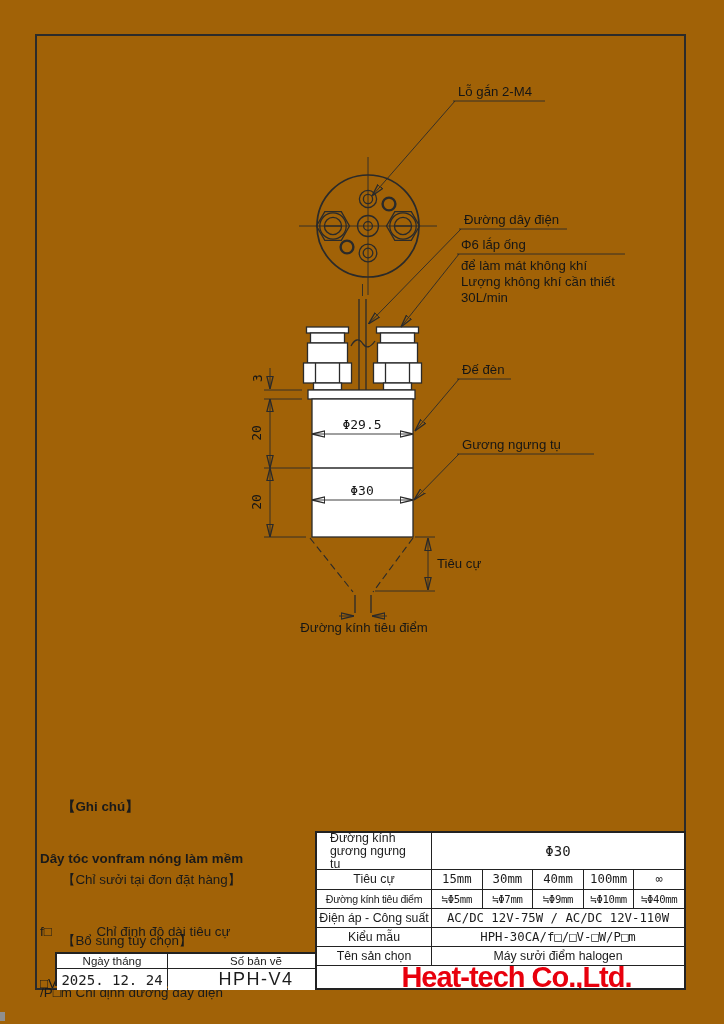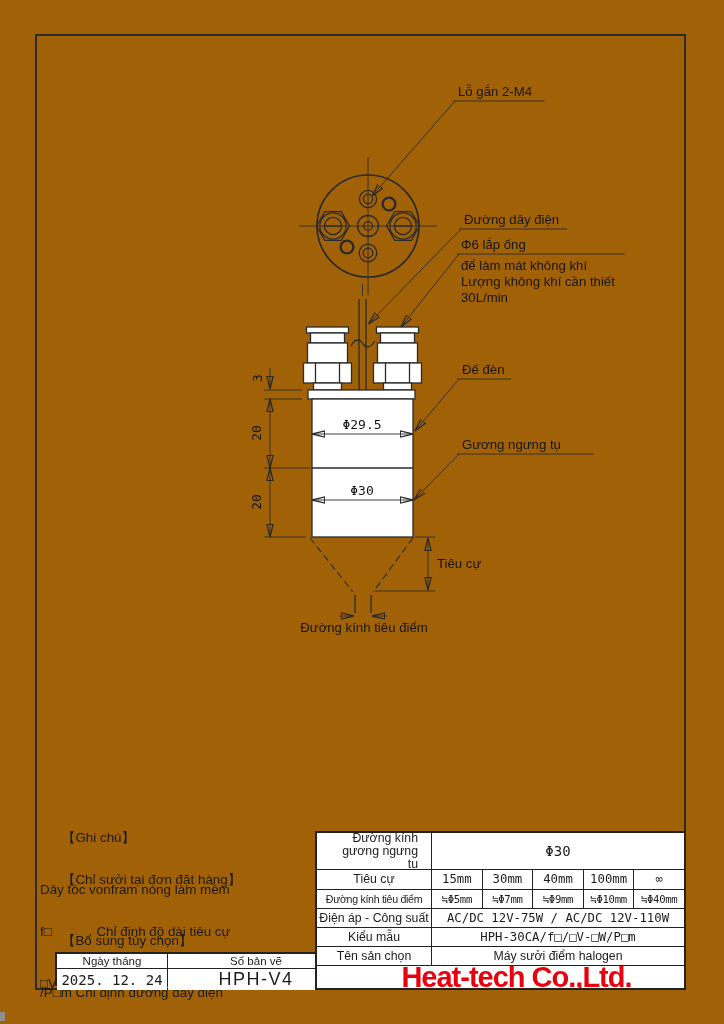--- a/index.html
+++ b/index.html
@@ -17,36 +17,36 @@
   .dwg .boldring { stroke-width:2.4px; }
   .dwg .dash  { stroke-width:1.1px; stroke-dasharray:7 4; }
   .dwg line.dim { stroke-width:0.9px; }
   .dwg text { fill:#161616; stroke:none; }
   .dwg .lbl    { font:13.2px "Liberation Sans","DejaVu Sans",sans-serif; }
   .dwg .dimtxt { font:13px "DejaVu Sans Mono",monospace; }
 
   .note-block { position:absolute; left:40px; white-space:pre;
                 font:13.4px/17.4px "Liberation Sans","DejaVu Sans",sans-serif; color:#1a1a1a; }
   .note-block .nb-title { padding-left:22px; }
-  #note-remark { top:794px; } #note-order { top:836px; } #note-option { top:897px; }
+  #note-remark { top:763px;font-weight:bold; } #note-order { top:836px; } #note-option { top:897px; }
 
   .ttable { position:absolute; left:55px; top:952px; width:291px; height:34px;
             display:grid; grid-template-columns:110px 1fr; grid-template-rows:14px 1fr;
             background:#222; gap:1px; border:2px solid #222; }
   .ttable .tc { background:#fff; display:flex; align-items:center; justify-content:center; }
   .ttable .th { font-size:11.5px; }
   .ttable .date { font:14px "DejaVu Sans Mono",monospace; }
   .ttable .dno  { font-size:18px; letter-spacing:1.5px; }
 
   .spec { position:absolute; left:315px; top:831px; width:371px; height:159px;
           display:grid; grid-template-columns:114px repeat(5,1fr);
           grid-template-rows:36px 19px 18px 18px 18px 18px 1fr;
           background:#222; gap:1px; border:2px solid #222; }
   .spec .c { background:#fff; display:flex; align-items:center; justify-content:center;
-             text-align:right; font-size:12.3px; line-height:13px; overflow:hidden; }
+             text-align:left; font-size:12.3px; line-height:13px; overflow:hidden; }
   .spec .wrap { padding:0 13px; }
   .spec .mono { font-family:"DejaVu Sans Mono","DejaVu Sans",monospace; }
   .spec .small { font-size:10.6px; letter-spacing:-0.3px; }
   .spec .span5 { grid-column:span 5; }
   .spec .span6 { grid-column:1 / -1;padding-left:32px; }
   .spec .phi { font-size:14px; }
   .spec .logo { color:#e8000d; font-weight:bold; font-size:29px; letter-spacing:-1px;
                 font-family:"Liberation Sans","DejaVu Sans",sans-serif; }
   .artifact { position:absolute; left:0; top:1012px; width:5px; height:9px; background:#8f8f8f; }
 </style>

